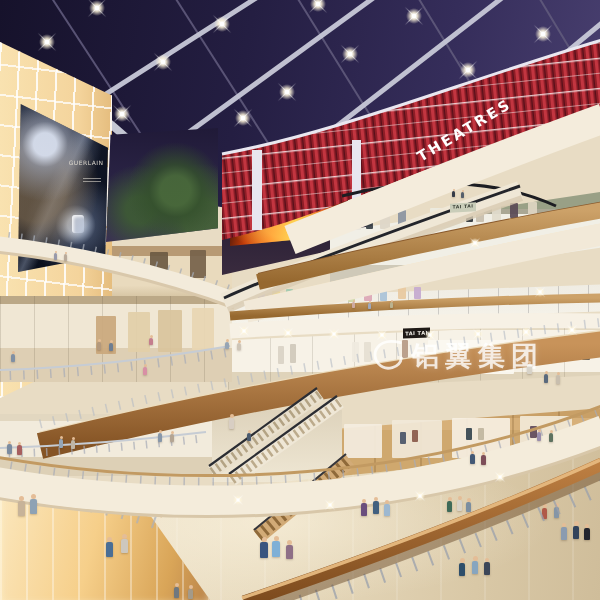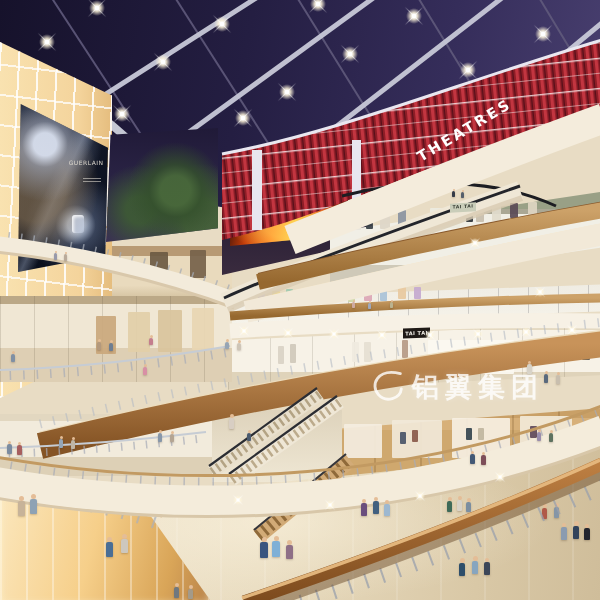--- a/index.html
+++ b/index.html
@@ -106,21 +106,21 @@
 
   
   .sign{position:absolute;display:flex;align-items:center;justify-content:center;
     font-weight:bold;line-height:1;white-space:nowrap;}
   .sign.upper{left:450px;top:203px;width:26px;height:9px;background:#c9cdb9;
     color:#3a3f35;font-size:4.5px;letter-spacing:.5px;transform:skewY(-3deg);}
   .sign.lower{left:403px;top:328px;width:27px;height:10px;background:#1f1a16;
     color:#f2efe8;font-size:5px;letter-spacing:.5px;transform:skewY(-2deg);}
 
   
-  .watermark{left:366px;top:361px;width:200px;height:52px;display:flex;align-items:center;gap:4px;
+  .watermark{left:366px;top:330px;width:200px;height:52px;display:flex;align-items:center;gap:4px;
     pointer-events:none;}
   .wm-text{font-size:27px;font-weight:bold;letter-spacing:6px;color:rgba(255,255,255,.8);
     text-shadow:0 0 6px rgba(255,255,255,.25);}
 
   
   .person{position:absolute;display:flex;flex-direction:column;align-items:center;pointer-events:none;}
   .p-head{background:#e4bd97;border-radius:50%;flex:none;}
   .p-body{width:100%;border-radius:2px 2px 1px 1px;box-shadow:0 1px 2px rgba(60,40,20,.25);}
 
   .accent{position:absolute;border-radius:1px;opacity:.92;pointer-events:none;}

